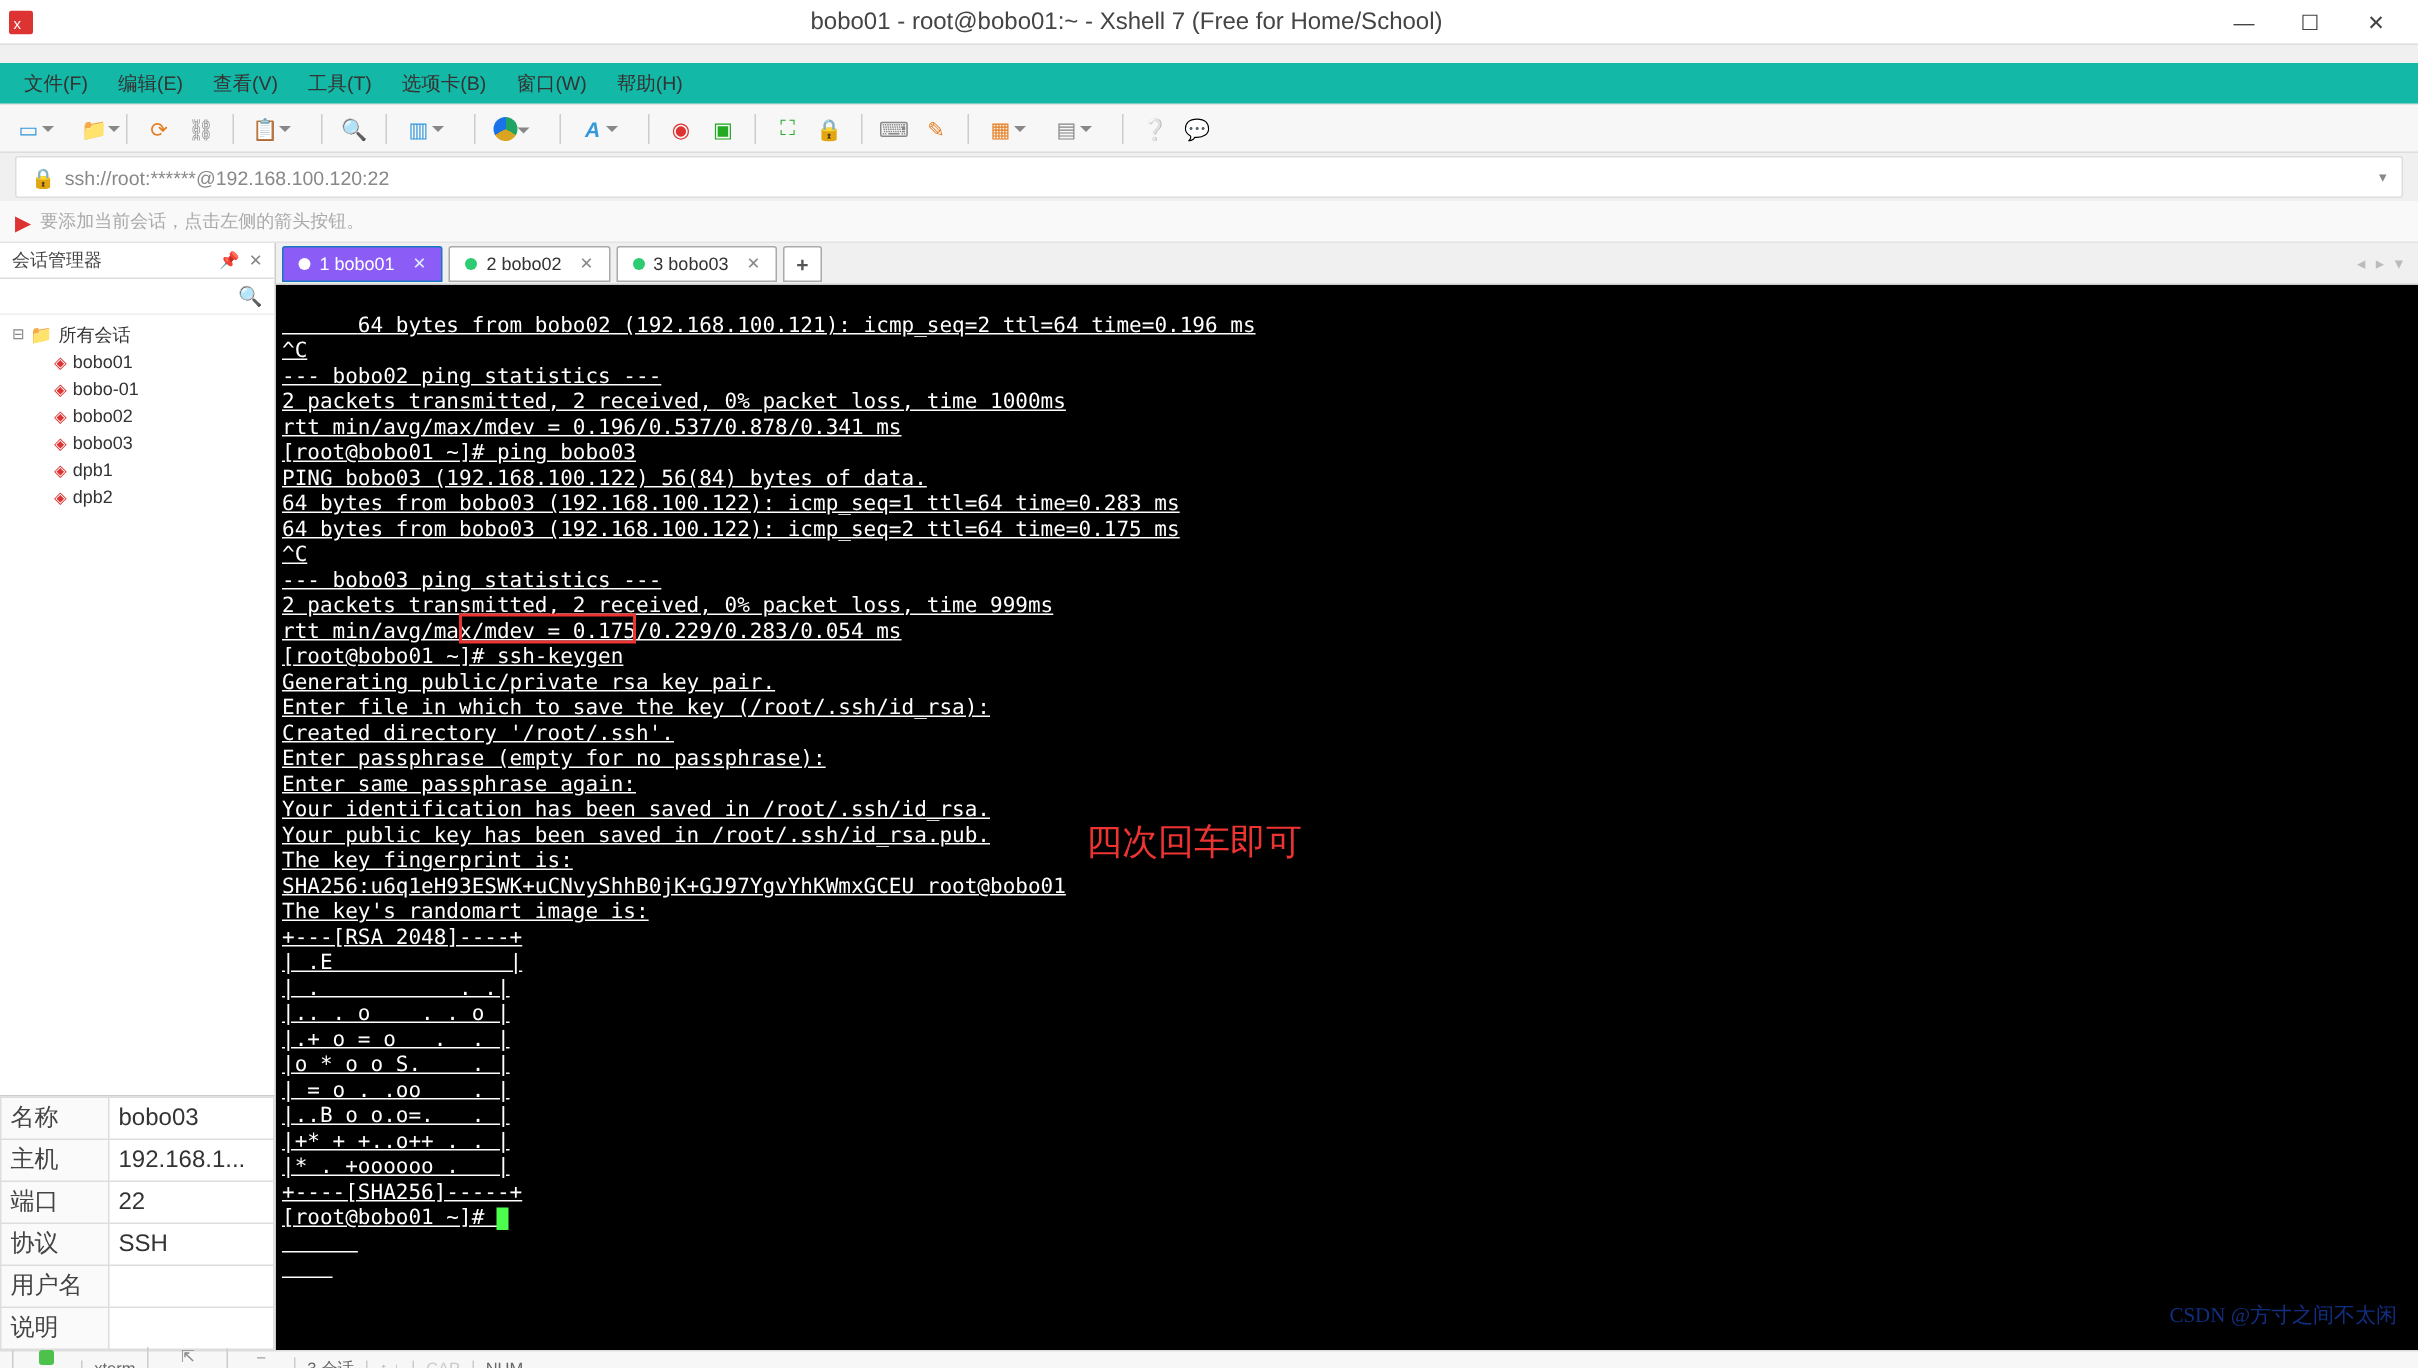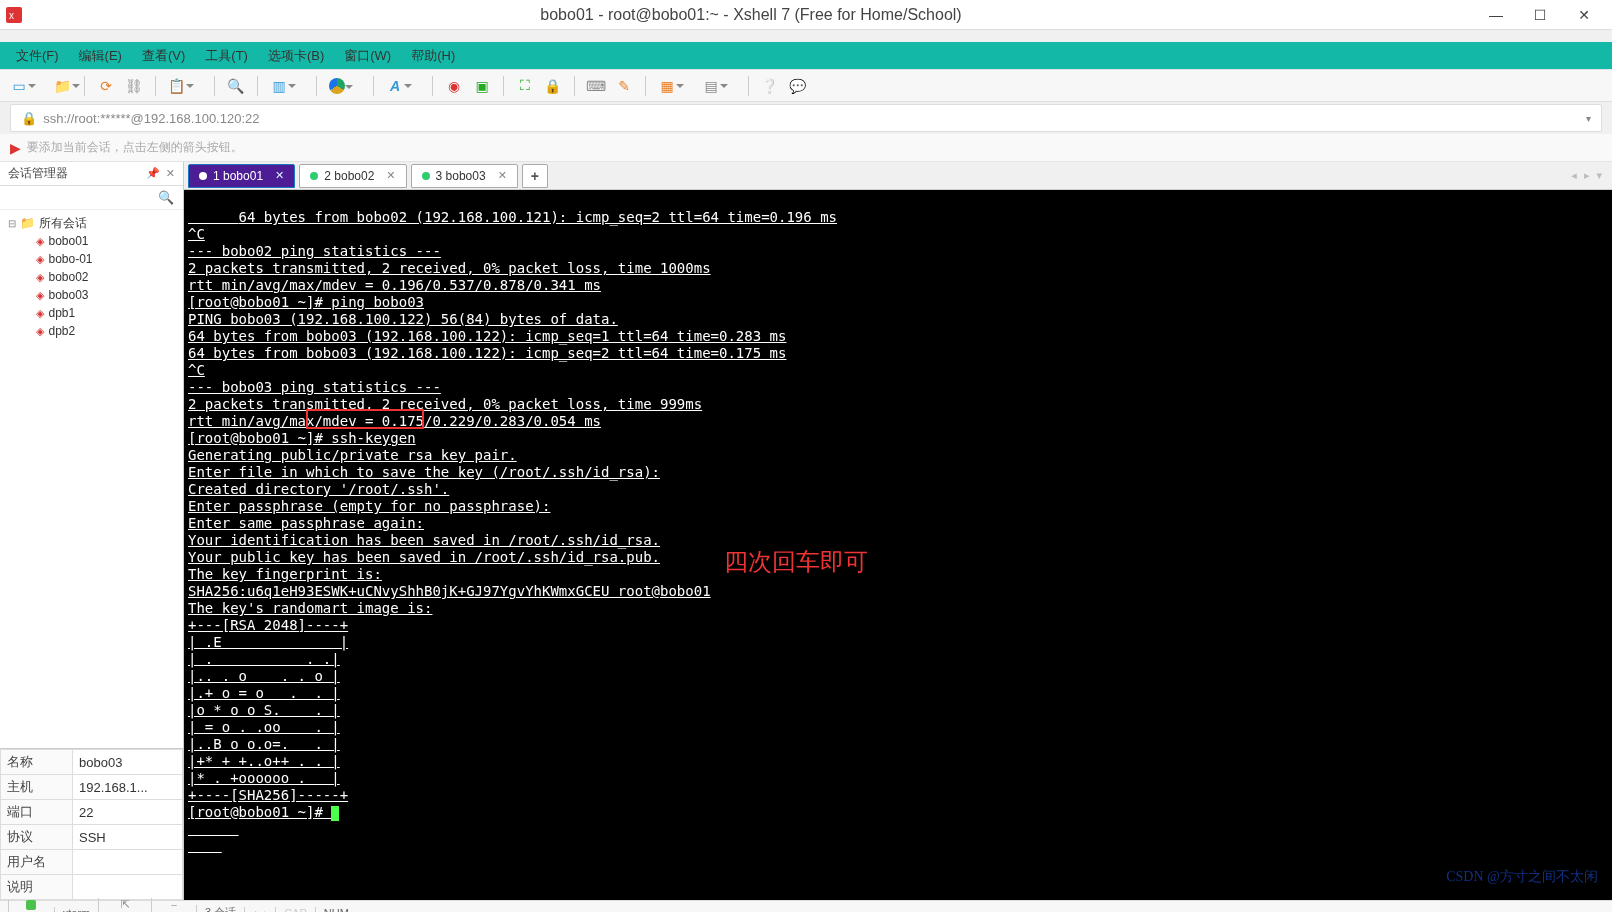--- a/index.html
+++ b/index.html
@@ -33,27 +33,27 @@
   .sidehead .pin { margin-left: auto; display:flex; gap:6px; color:#888; font-size:11px;}
   .searchrow { height: 24px; border-bottom: 1px solid #eee; display: flex; align-items: center; justify-content: flex-end; padding: 0 8px; }
   .searchrow .sicon { color: #aaa; font-size: 13px; }
   .tree { flex: 1; overflow: auto; padding: 4px 0; font-size: 12px; }
   .tree .node { display: flex; align-items: center; height: 18px; padding-left: 8px; }
   .tree .node .tog { width: 12px; color: #888; font-size: 10px; }
   .tree .node .fld { color: #e8b84a; margin-right: 4px; font-size: 12px;}
   .tree .child { display: flex; align-items: center; height: 18px; padding-left: 36px; }
   .tree .child .sess { color: #d33; margin-right: 4px; font-size: 11px;}
   .props { border-top: 1px solid #ccc; }
-  .props table { width: 100%; border-collapse: collapse; font-size: 13px; }
+  .props table { width: 100%; border-collapse: collapse; font-size: 16px; }
   .props td { border: 1px solid #ddd; padding: 3px 6px; }
   .props td.k { width: 72px; color: #444; background: #fafafa;}
   .tabs-wrap { flex: 1; display: flex; flex-direction: column; background: #000; }
   .tabsbar { height: 28px; background: #f0f0f0; display: flex; align-items: center; padding: 0 4px; gap: 0px; border-bottom: 1px solid #ccc; position: relative;}
   .tab { height: 24px; display: flex; align-items: center; padding: 0 10px; border: 1px solid #aaa; background: #fff; margin-right: 4px; border-radius: 2px 2px 0 0; font-size: 12px; gap: 6px;}
-  .tab.active { background: #4c1d95; color: #fff; border-color: #1a78c2;}
+  .tab.active { background: #8b5cf6; color: #fff; border-color: #1a78c2;}
   .tab .dot { width: 8px; height: 8px; border-radius: 50%; background: #2ecc71; }
   .tab .tclose { font-size: 11px; color: #888; margin-left: 6px;}
   .tab.active .tclose { color: #def; }
   .tab.add { padding: 0 8px; font-size: 14px; font-weight: bold; color: #555;}
   .tabsbar .navarr { position:absolute; right:8px; color:#bbb; font-size:11px; letter-spacing:2px;}
   .terminal { flex: 1; background: #000; color: #fff; font-family: "Consolas","DejaVu Sans Mono",monospace; font-size: 14px; line-height: 17px; padding: 2px 4px; position: relative; overflow: hidden; white-space: pre; text-decoration: underline; }
   .terminal .cursor { display:inline-block; width: 8px; height: 15px; background: #4cff4c; vertical-align: middle; }
   .redbox { position: absolute; border: 2px solid #e33; pointer-events: none; }
   .redtext { position: absolute; color: #e33; font-family: "SimSun","Microsoft YaHei"; font-size: 24px; }
   .statusbar { height: 24px; background: #f7f7f7; border-top: 1px solid #ddd; display: flex; align-items: center; padding: 0 8px; font-size: 11px; color: #666; }

